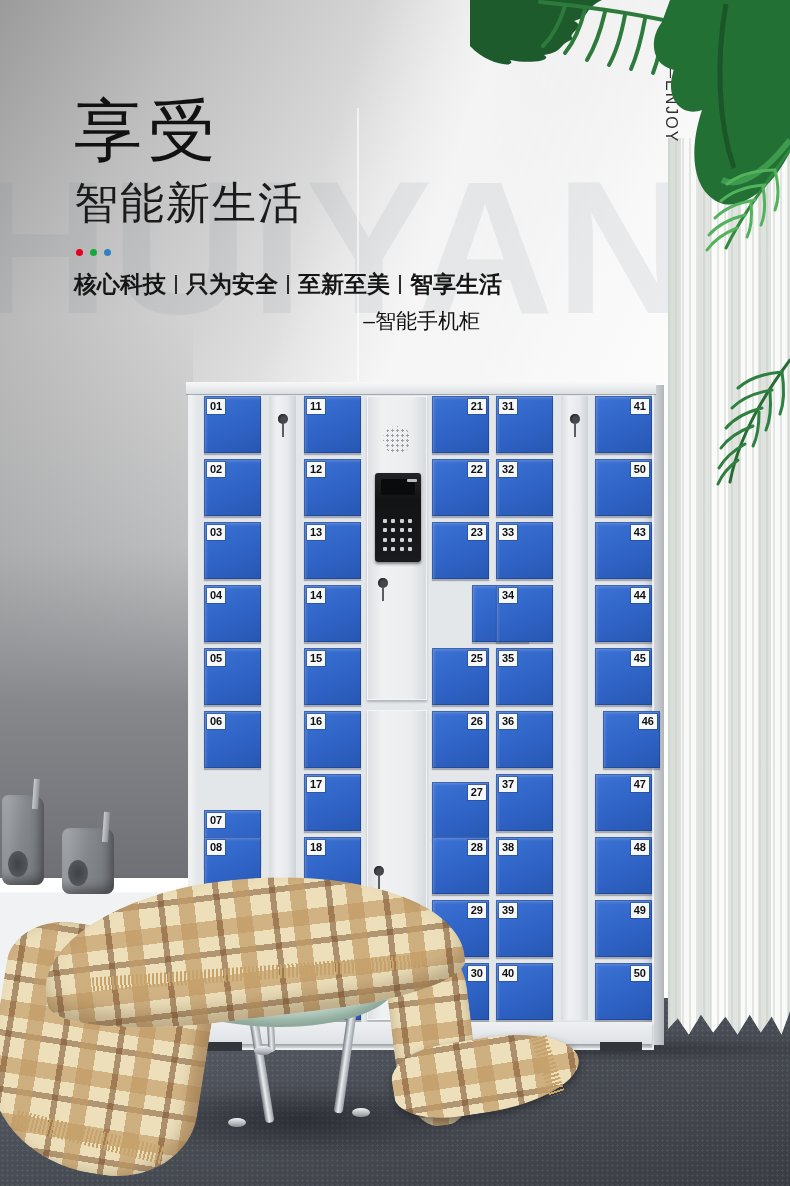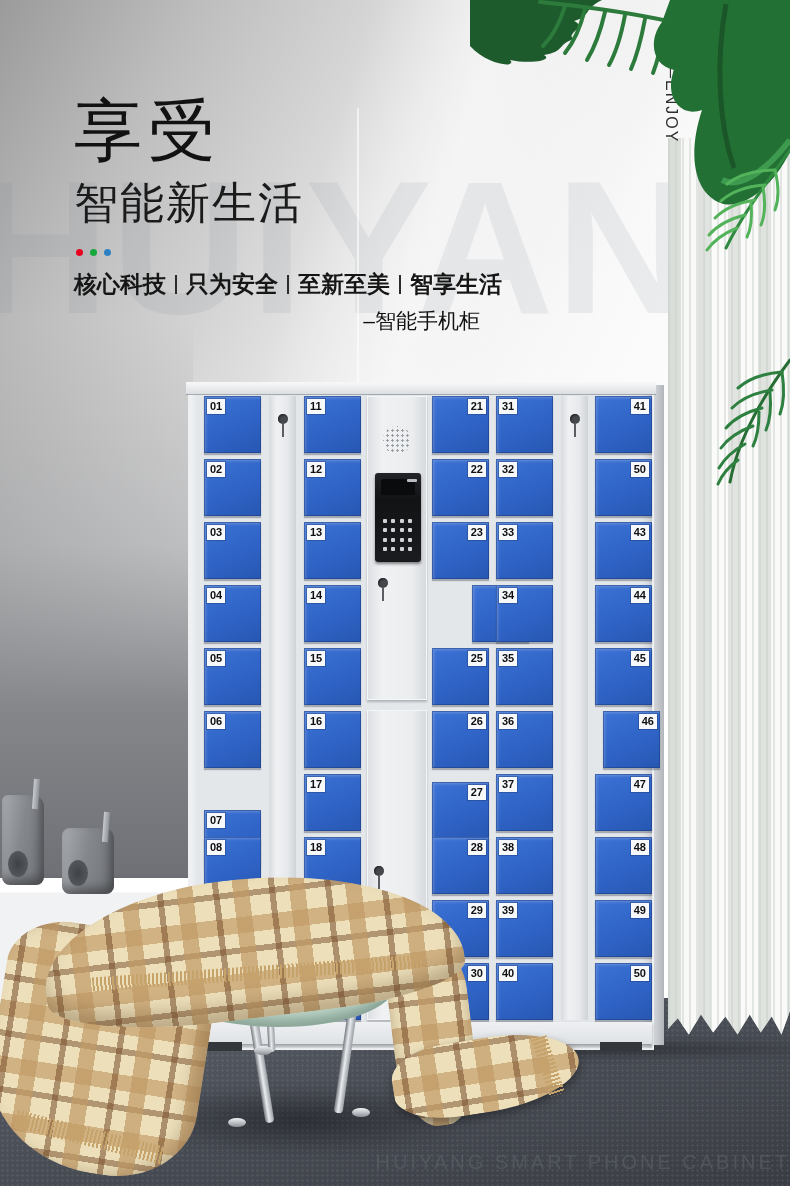--- a/index.html
+++ b/index.html
@@ -424,14 +424,13 @@
   <div class="seat"></div>
   <div class="pillow"></div>
   <div class="blanket-left plaid"></div>
   <div class="blanket-right plaid"></div>
   <div class="blanket-top plaid"></div>
   <div class="blanket-trail plaid"></div>
   <div class="fringe f-mid"></div>
   <div class="fringe f-left"></div>
   <div class="fringe f-trail"></div>
 
-  <div class="caption">HUIYANG SMART PHONE CABINET</div>
 </div>
 
 </body></html>

